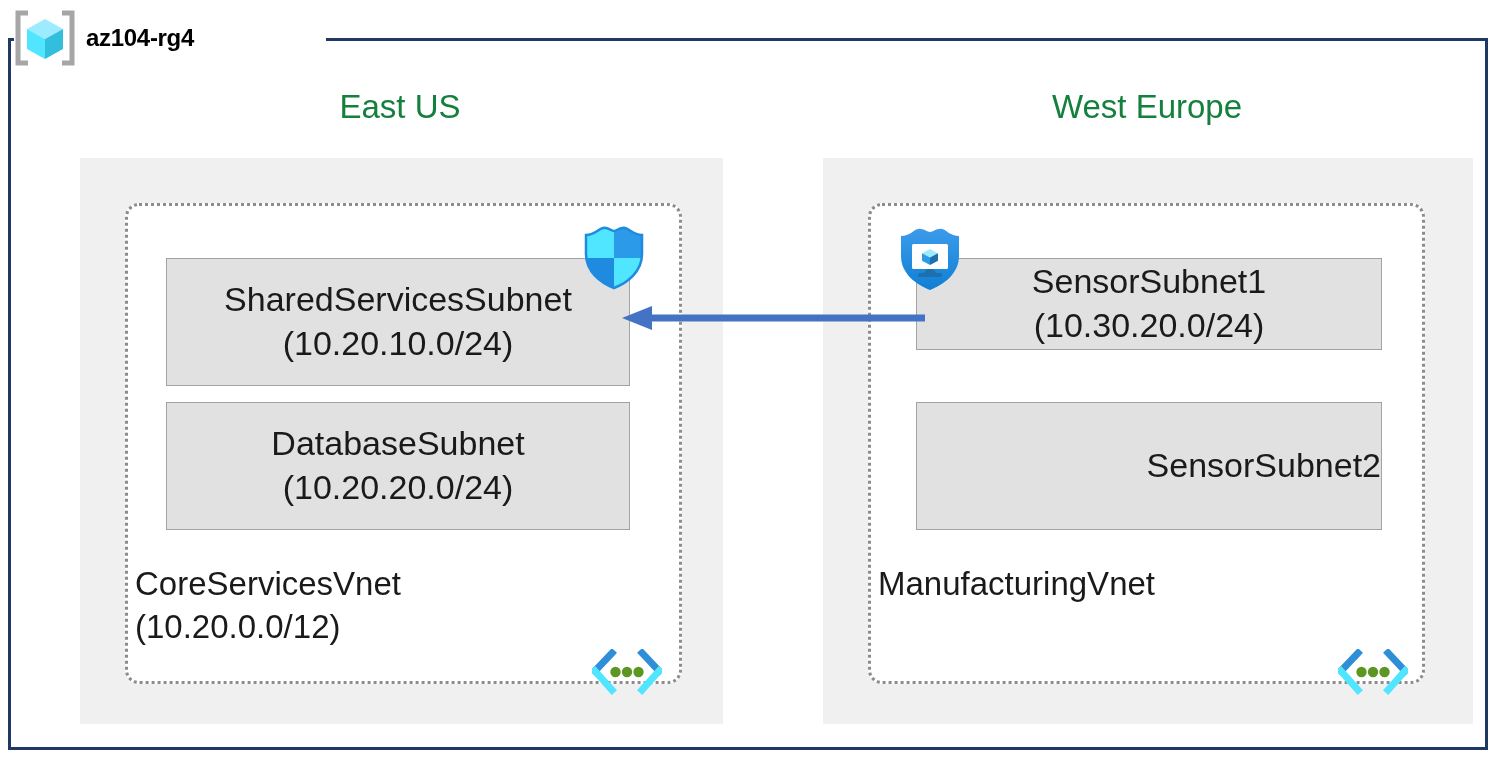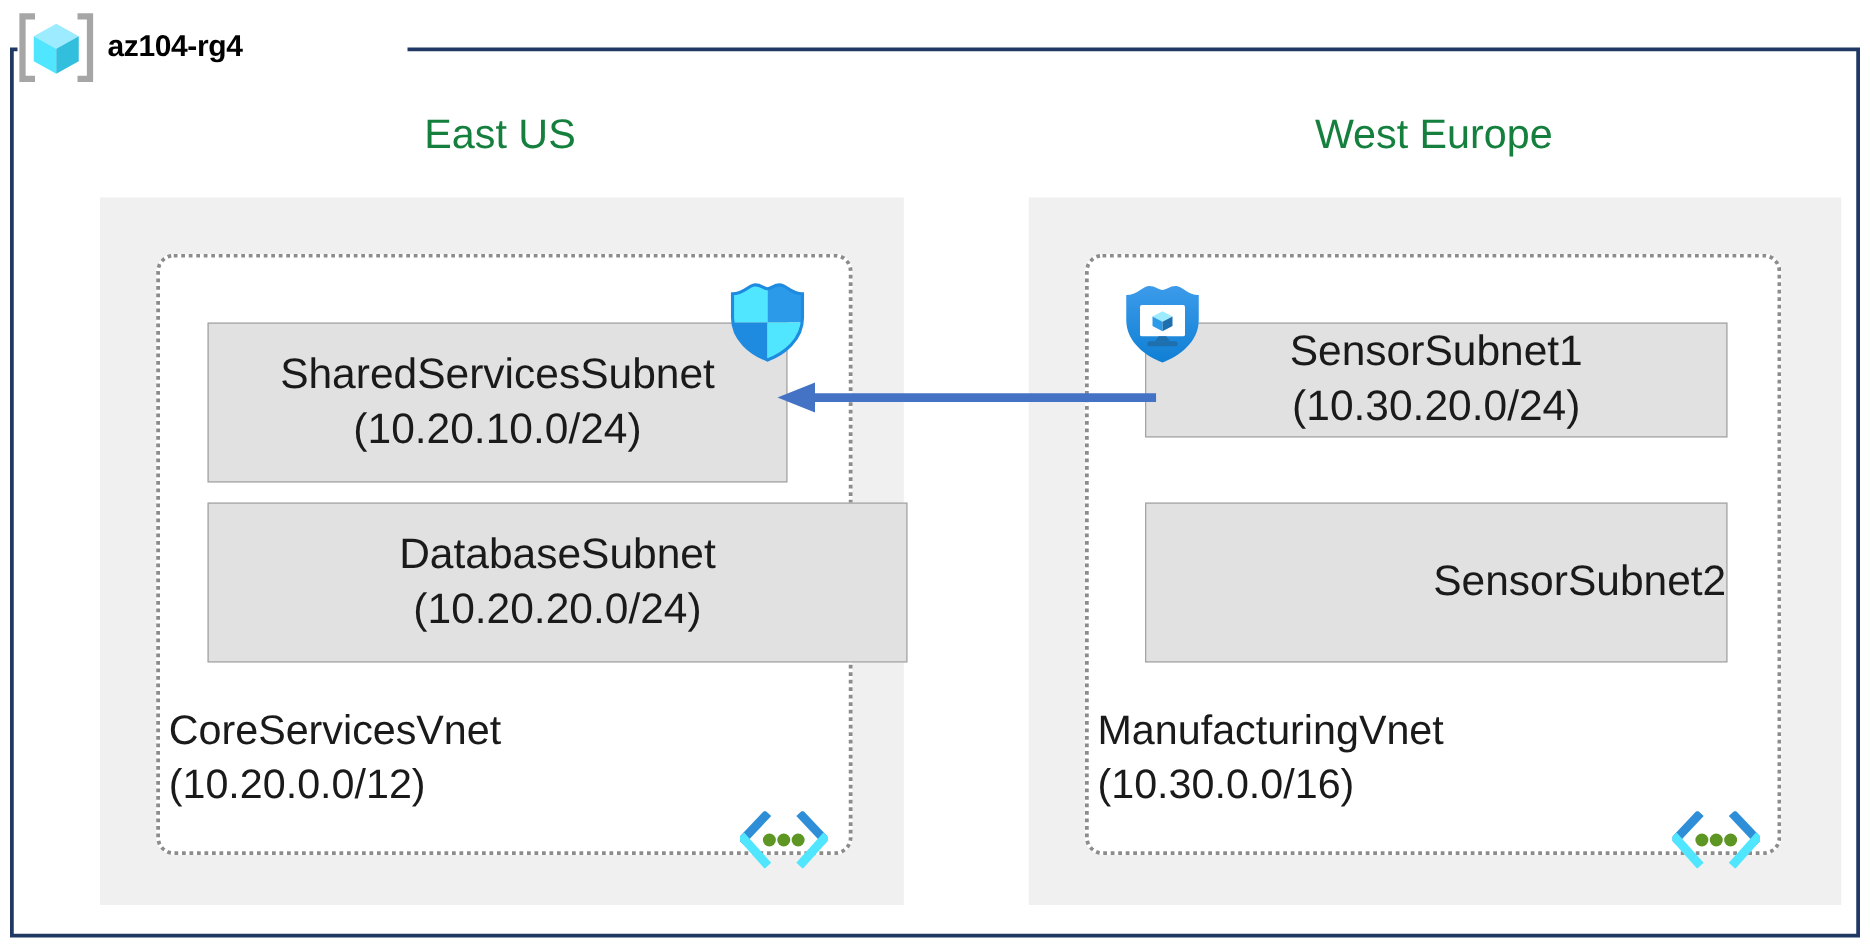--- a/index.html
+++ b/index.html
@@ -102,21 +102,21 @@
     align-items: center;
     justify-content: center;
     font-size: 34px;
     color: #1a1a1a;
     line-height: 1.28;
   }
   .subnet .sname,
   .subnet .scidr { white-space: nowrap; }
 
   #subnet-shared   { left: 166px; top: 258px; width: 464px; height: 128px; }
-  #subnet-database { left: 166px; top: 402px; width: 560px; height: 128px; }
+  #subnet-database { left: 166px; top: 402px; width: 464px; height: 128px; }
   #subnet-sensor1  { left: 916px; top: 258px; width: 466px; height: 92px; }
   #subnet-sensor2  { left: 916px; top: 402px; width: 466px; height: 128px; align-items: flex-end; }
 
   
   .vnet-caption {
     position: absolute;
     text-align: left;
     font-size: 33px;
     color: #1a1a1a;
     line-height: 1.3;
@@ -231,21 +231,20 @@
   <span class="sname">SensorSubnet1</span>
   <span class="scidr">(10.30.20.0/24)</span>
 </div>
 
 <div class="subnet" id="subnet-sensor2">
   <span class="sname">SensorSubnet2</span>
 </div>
 
 <div class="vnet-caption" id="caption-manuf">
   <div class="vname">ManufacturingVnet</div>
-  <div class="vcidr">(10.30.0.0/16)</div>
 </div>
 
 <span class="icon-abs" id="asg-icon-sensor1">
   <svg viewBox="0 0 64 68" xmlns="http://www.w3.org/2000/svg">
     <defs>
       <linearGradient id="asgGrad" x1="0" y1="0" x2="0" y2="1">
         <stop offset="0" stop-color="#3C9BEA"></stop>
         <stop offset="1" stop-color="#0F7FD4"></stop>
       </linearGradient>
     </defs>

